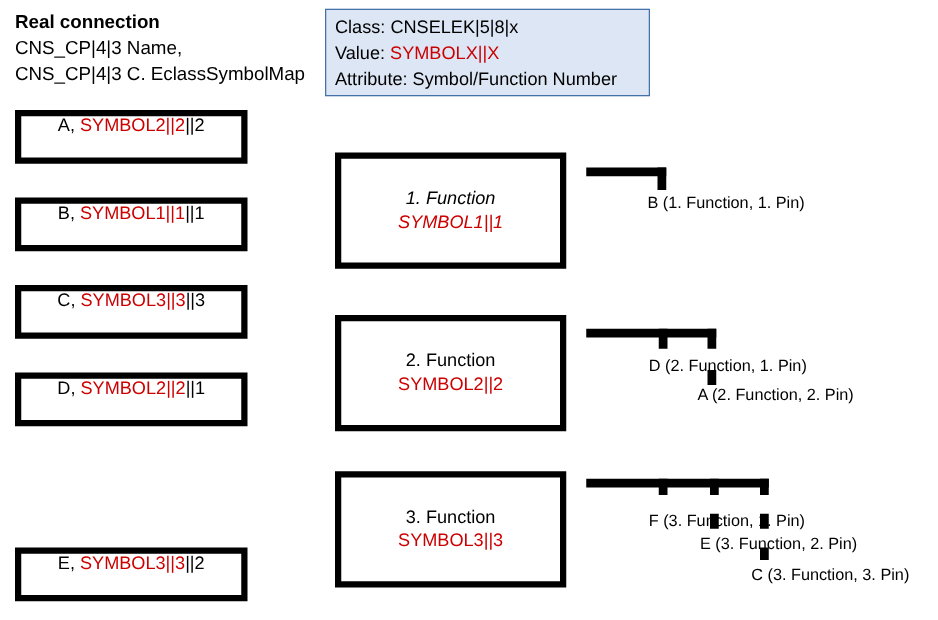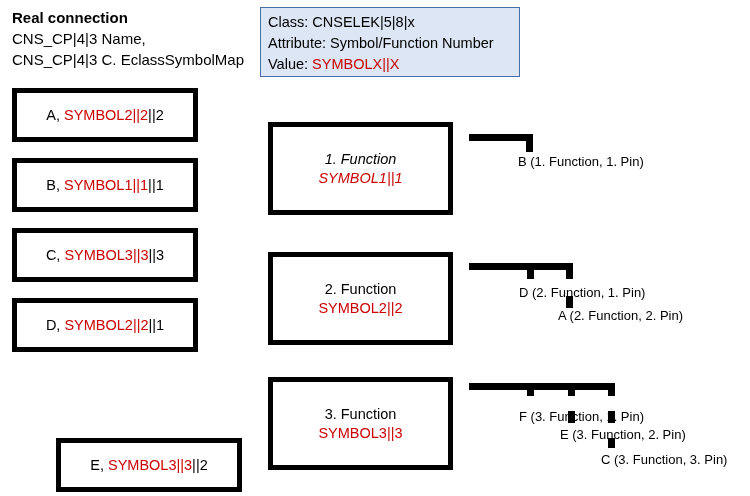--- a/index.html
+++ b/index.html
@@ -62,26 +62,26 @@
   }
   .legend-value-red {
     color: #cc0000;
   }
 
   
   .sym-box {
     position: absolute;
     left: 12px;
     width: 186px;
-    height: 54px;
+    height: 43px;
     border: 5px solid #000000;
     box-sizing: border-box;
     background: #ffffff;
     display: flex;
-    align-items: center;
+    align-items: flex-start;
     justify-content: center;
   }
   .sym-text {
     font-size: 14.5px;
     white-space: nowrap;
     letter-spacing: 0px;
   }
   .red { color: #cc0000; }
   .blk { color: #000000; }
 
@@ -140,42 +140,42 @@
 <div class="stage">
 
   <div id="header-block">
     <div id="header-title">Real connection</div>
     <div class="header-line">CNS_CP|4|3 Name,</div>
     <div class="header-line">CNS_CP|4|3 C. EclassSymbolMap</div>
   </div>
 
   <div id="legend-box">
     <div class="legend-line">Class: CNSELEK|5|8|x</div>
+    <div class="legend-line"><span>Value: </span><span class="legend-value-red">SYMBOLX||X</span></div>
     <div class="legend-line">Attribute: Symbol/Function Number</div>
-    <div class="legend-line"><span>Value: </span><span class="legend-value-red">SYMBOLX||X</span></div>
   </div>
 
   <div class="sym-box" style="top:88px;">
     <span class="sym-text"><span class="blk">A, </span><span class="red">SYMBOL2||2</span><span class="blk">||2</span></span>
   </div>
 
   <div class="sym-box" style="top:158px;">
     <span class="sym-text"><span class="blk">B, </span><span class="red">SYMBOL1||1</span><span class="blk">||1</span></span>
   </div>
 
   <div class="sym-box" style="top:228px;">
     <span class="sym-text"><span class="blk">C, </span><span class="red">SYMBOL3||3</span><span class="blk">||3</span></span>
   </div>
 
   <div class="sym-box" style="top:298px;">
     <span class="sym-text"><span class="blk">D, </span><span class="red">SYMBOL2||2</span><span class="blk">||1</span></span>
   </div>
 
 
-  <div class="sym-box" style="top:438px;margin-left:44px;">
+  <div class="sym-box" style="top:438px;">
     <span class="sym-text"><span class="blk">E, </span><span class="red">SYMBOL3||3</span><span class="blk">||2</span></span>
   </div>
 
   <div class="fn-box" style="top:122px;font-style:italic;">
     <div class="fn-title">1. Function</div>
     <div class="fn-symbol">SYMBOL1||1</div>
   </div>
 
   <div class="fn-box" style="top:252px;justify-content:center;">
     <div class="fn-title">2. Function</div>

